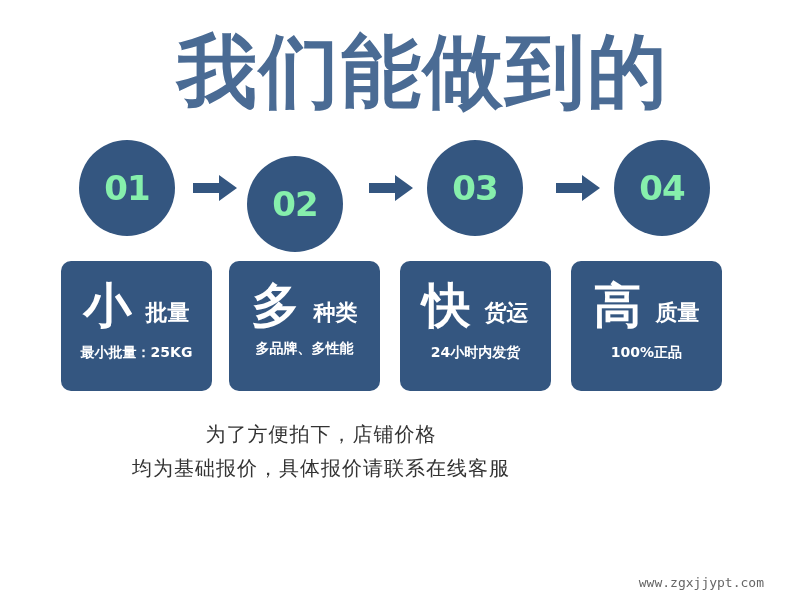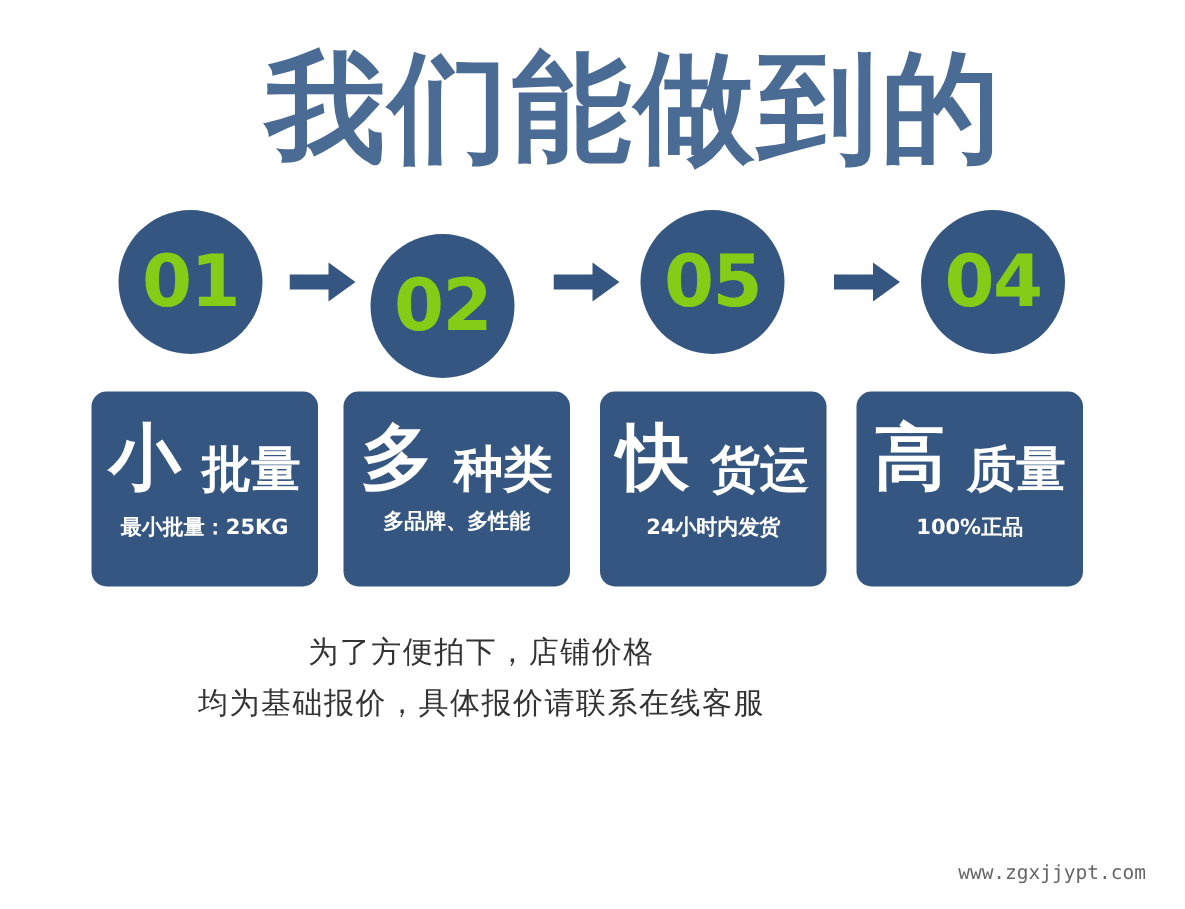--- a/index.html
+++ b/index.html
@@ -6,32 +6,32 @@
   body {
     width: 790px; height: 606px; background: #ffffff; position: relative; overflow: hidden;
     font-family: "DejaVu Sans", "Liberation Sans", sans-serif;
   }
   .title {
     position: absolute; left: 0; top: 22px; width: 790px; text-align: center;
     font-size: 80px; font-weight: bold; color: #4a6b94; letter-spacing: 2px; line-height: 100px; padding-left: 28px;
   }
   .circle {
     position: absolute; width: 96px; height: 96px; border-radius: 50%;
-    background: #345680; color: #84cc16; font-weight: bold; font-size: 48px;
+    background: #345680; color: #86efac; font-weight: bold; font-size: 34px;
     display: flex; align-items: center; justify-content: center;
     font-family: "DejaVu Sans", sans-serif; letter-spacing: -1px;
   }
   .arrow { position: absolute; width: 44px; height: 26px; }
   .card {
     position: absolute; top: 261px; width: 151px; height: 130px; border-radius: 10px;
     background: #345680; color: #ffffff; text-align: center;
   }
   .card .head { margin-top: 16px; height: 56px; display: flex; align-items: flex-end; justify-content: center; font-weight: bold; }
   .card .big { font-size: 48px; line-height: 56px; }
-  .card .small { font-size: 33px; line-height: 40px; margin-left: 14px; }
+  .card .small { font-size: 22px; line-height: 40px; margin-left: 14px; }
   .card .sub { margin-top: 8px; font-size: 14px; line-height: 22px; font-weight: bold; }
   .notice {
     position: absolute; left: 0; width: 642px; text-align: center; color: #333333;
     font-size: 20px; letter-spacing: 1px;
   }
   .watermark {
     position: absolute; right: 26px; top: 575px; font-family: "DejaVu Sans Mono", monospace;
     font-size: 13px; color: #666666;
   }
 </style>
@@ -48,21 +48,21 @@
   </svg>
 
 <div class="circle" style="left:247px; top:156px;">
     <span>02</span>
   </div>
 <svg class="arrow" style="left:369px; top:175px;" viewBox="0 0 44 26">
     <path d="M0 8 H26 V0 L44 13 L26 26 V18 H0 Z" fill="#345680"></path>
   </svg>
 
 <div class="circle" style="left:427px; top:140px;">
-    <span>05</span>
+    <span>03</span>
   </div>
 <svg class="arrow" style="left:556px; top:175px;" viewBox="0 0 44 26">
     <path d="M0 8 H26 V0 L44 13 L26 26 V18 H0 Z" fill="#345680"></path>
   </svg>
 
 <div class="circle" style="left:614px; top:140px;">
     <span>04</span>
   </div>
 
 <div class="card" style="left:61px;">

